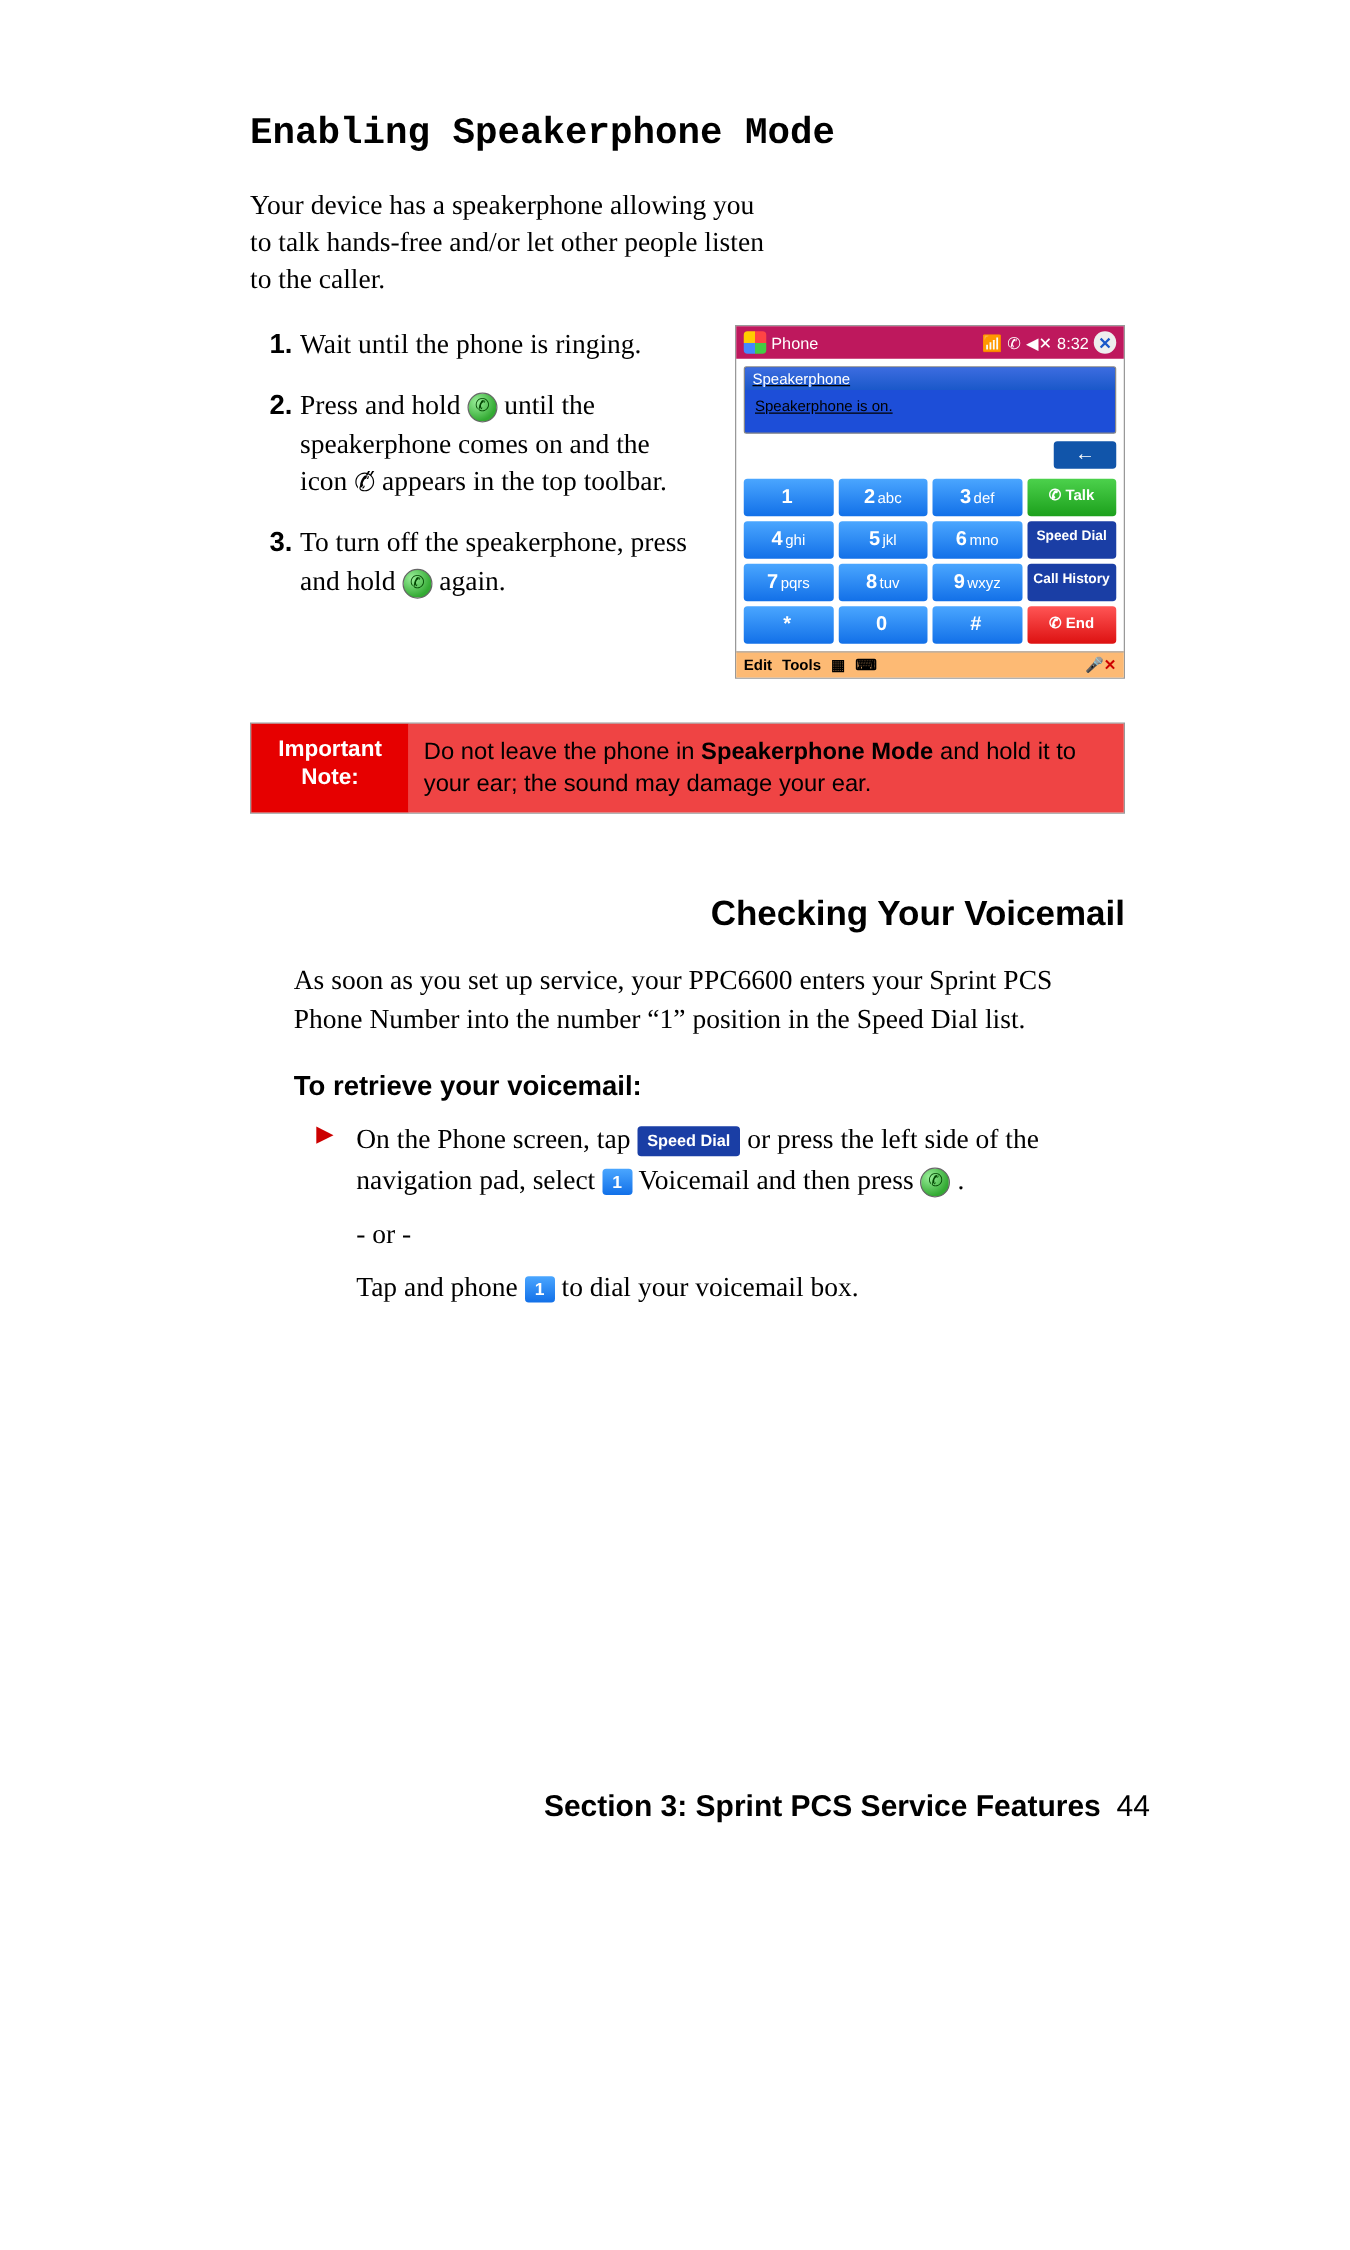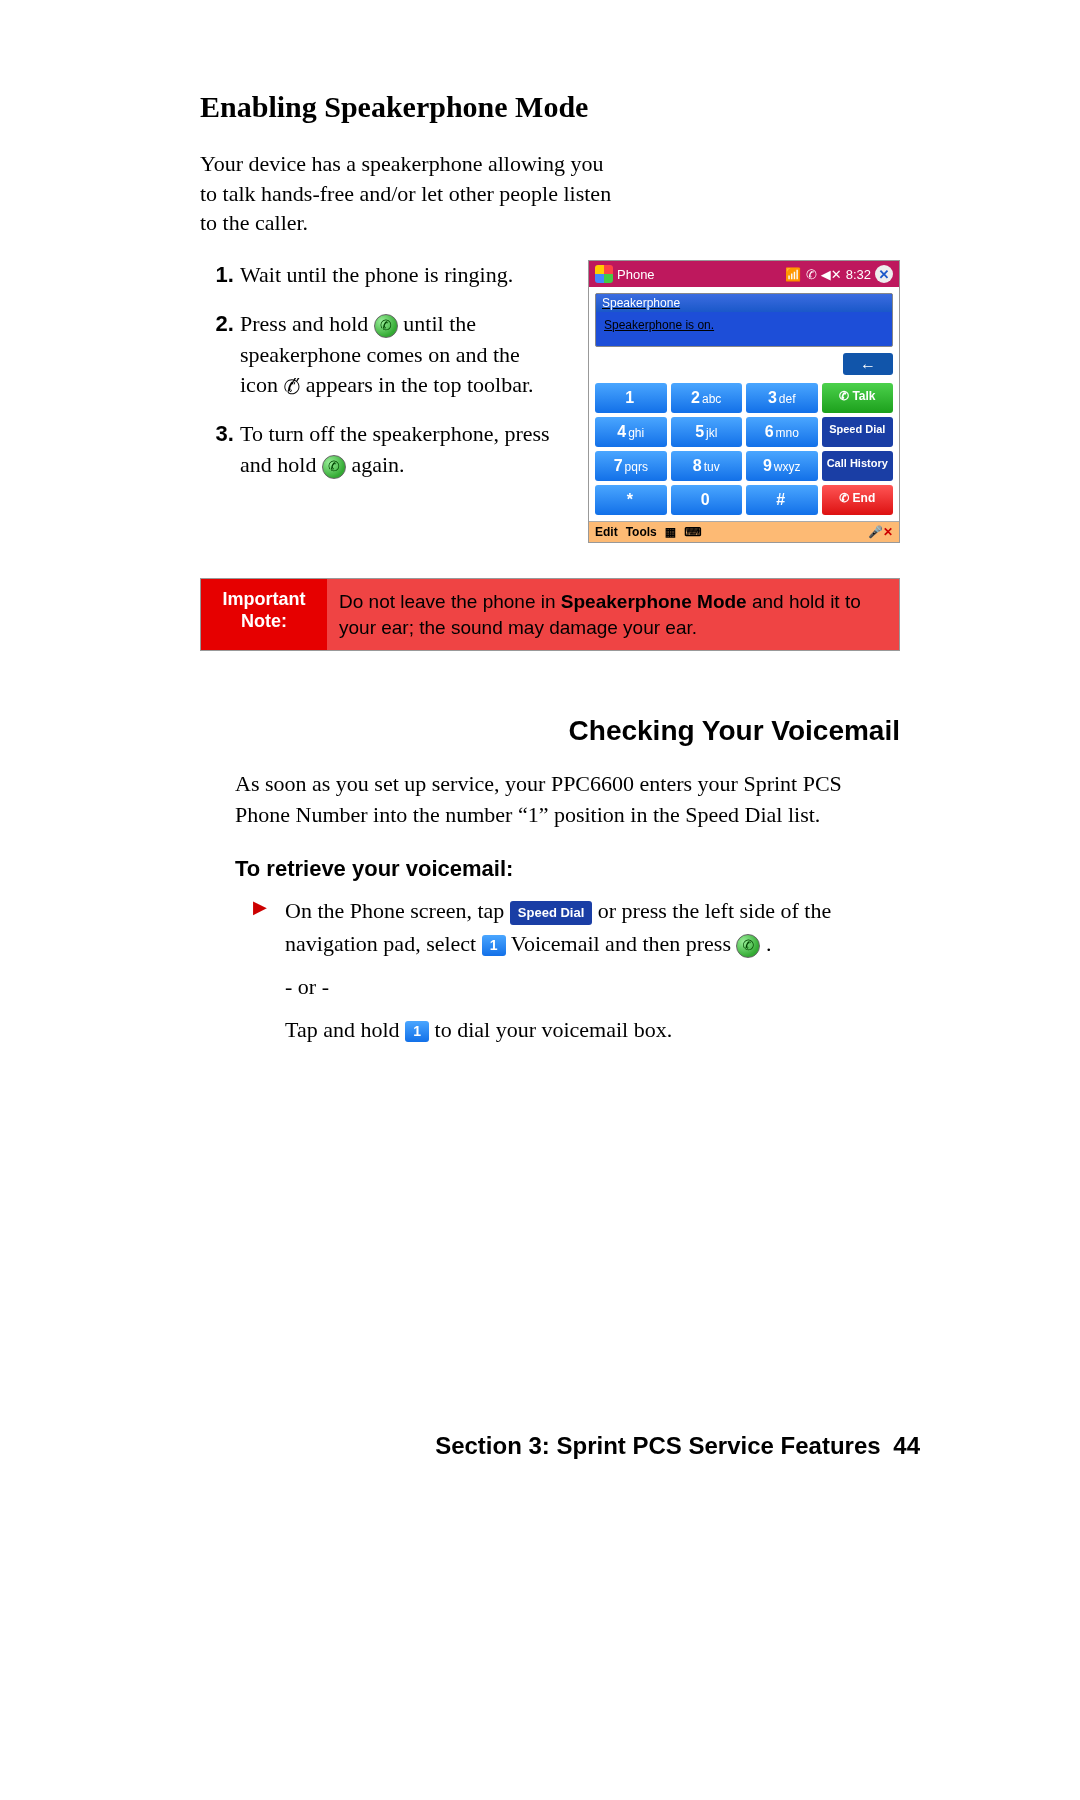--- a/index.html
+++ b/index.html
@@ -10,21 +10,21 @@
   }
   .page{
     width:900px;
     margin:0 auto;
     padding:90px 90px 40px 110px;
     box-sizing:border-box;
     min-height:1500px;
     position:relative;
   }
   h1{
-    font-family:Liberation Serif, serif;
+    font-family:Liberation Mono, monospace;
     font-weight:bold;
     font-size:30px;
     margin:0 0 25px 0;
   }
   .intro{
     font-size:22px;
     width:60%;
     line-height:1.35;
   }
   .two-col{
@@ -224,21 +224,21 @@
     vertical-align:middle;
   }
   .footer{
     position:absolute;
     bottom:40px;
     right:70px;
     font-family:Helvetica,Arial,sans-serif;
     font-size:24px;
     font-weight:bold;
   }
-  .footer .pg{font-weight:bold;margin-left:6px}
+  .footer .pg{font-weight:normal;margin-left:6px}
 </style>
 </head>
 <body>
 
 <div class="page">
 
   <h1>Enabling Speakerphone Mode</h1>
 
   <p class="intro">Your device has a speakerphone allowing you to talk hands-free and/or let other people listen to the caller.</p>
 
@@ -325,21 +325,21 @@
         <span>On the Phone screen, tap </span>
         <span class="sdchip">Speed Dial</span>
         <span> or press the left side of the navigation pad, select </span>
         <span class="onechip">1</span>
         <span> Voicemail and then press </span>
         <span class="talkicon">✆</span>
         <span>.</span>
         <div style="height:10px"></div>
         <span>- or -</span>
         <div style="height:10px"></div>
-        <span>Tap and hold </span>
+        <span>Tap and phone </span>
         <span class="onechip">1</span>
         <span>  to dial your voicemail box.</span>
       </div>
     </div>
   </div>
 
   <div class="footer">
     <span>Section 3: Sprint PCS Service Features</span>
     <span class="pg">44</span>
   </div>

